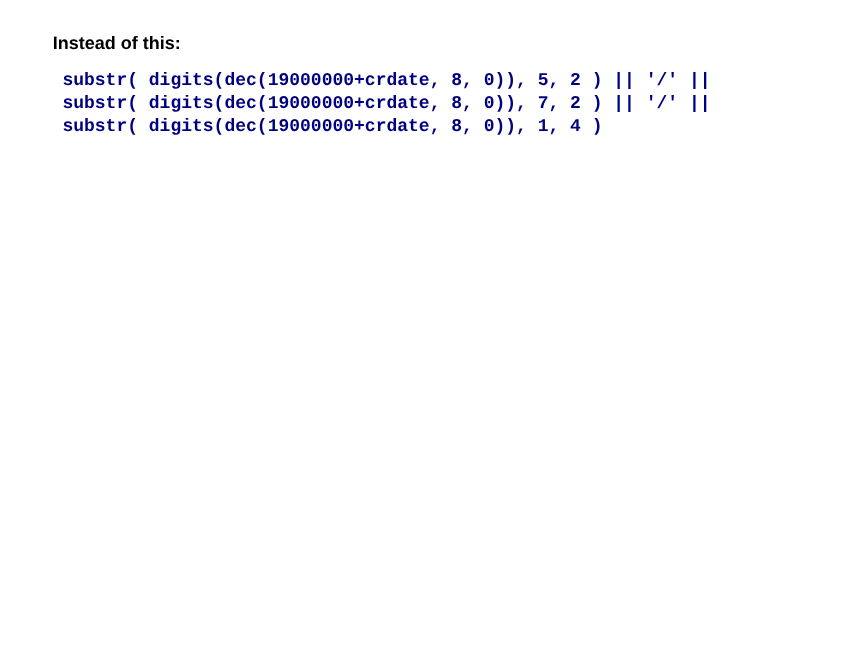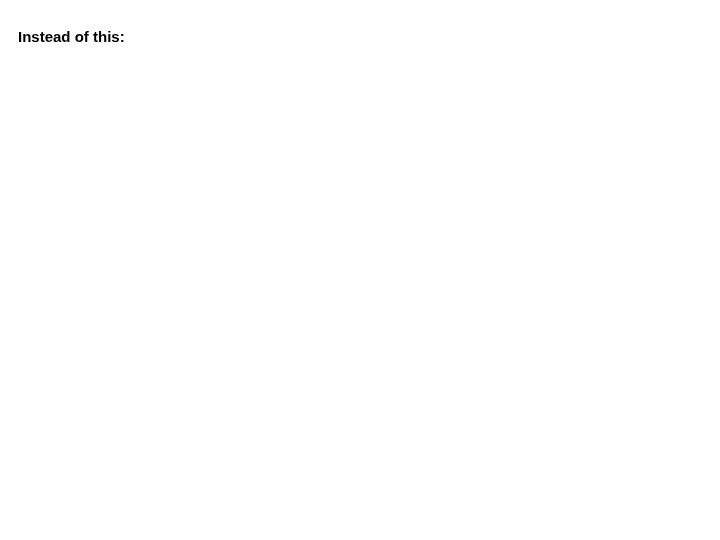--- a/index.html
+++ b/index.html
@@ -5,21 +5,21 @@
   html, body {
     margin: 0;
     padding: 0;
     width: 720px;
     height: 540px;
     background: #ffffff;
     font-family: Verdana, Arial, sans-serif;
     color: #000000;
   }
   .page {
-    padding: 28px 18px;
+    padding: 28px 44px;
     box-sizing: border-box;
   }
   .prose {
     font-size: 15px;
     font-weight: 600;
     margin: 0 0 14px 0;
   }
   .code {
     font-family: "Lucida Console", "Courier New", monospace;
     font-size: 15px;
@@ -33,18 +33,21 @@
     height: 20px;
   }
 </style>
 </head>
 <body>
 
 <div class="page">
 
   <p class="prose">Instead of this:</p>
 
+  <div class="code">substr( digits(dec(19000000+crdate, 8, 0)), 5, 2 ) || '/' ||
+substr( digits(dec(19000000+crdate, 8, 0)), 7, 2 ) || '/' ||
+substr( digits(dec(19000000+crdate, 8, 0)), 1, 4 )</div>
 
   <div class="gap"></div>
 
 
 
 </div>
 
 </body></html>

